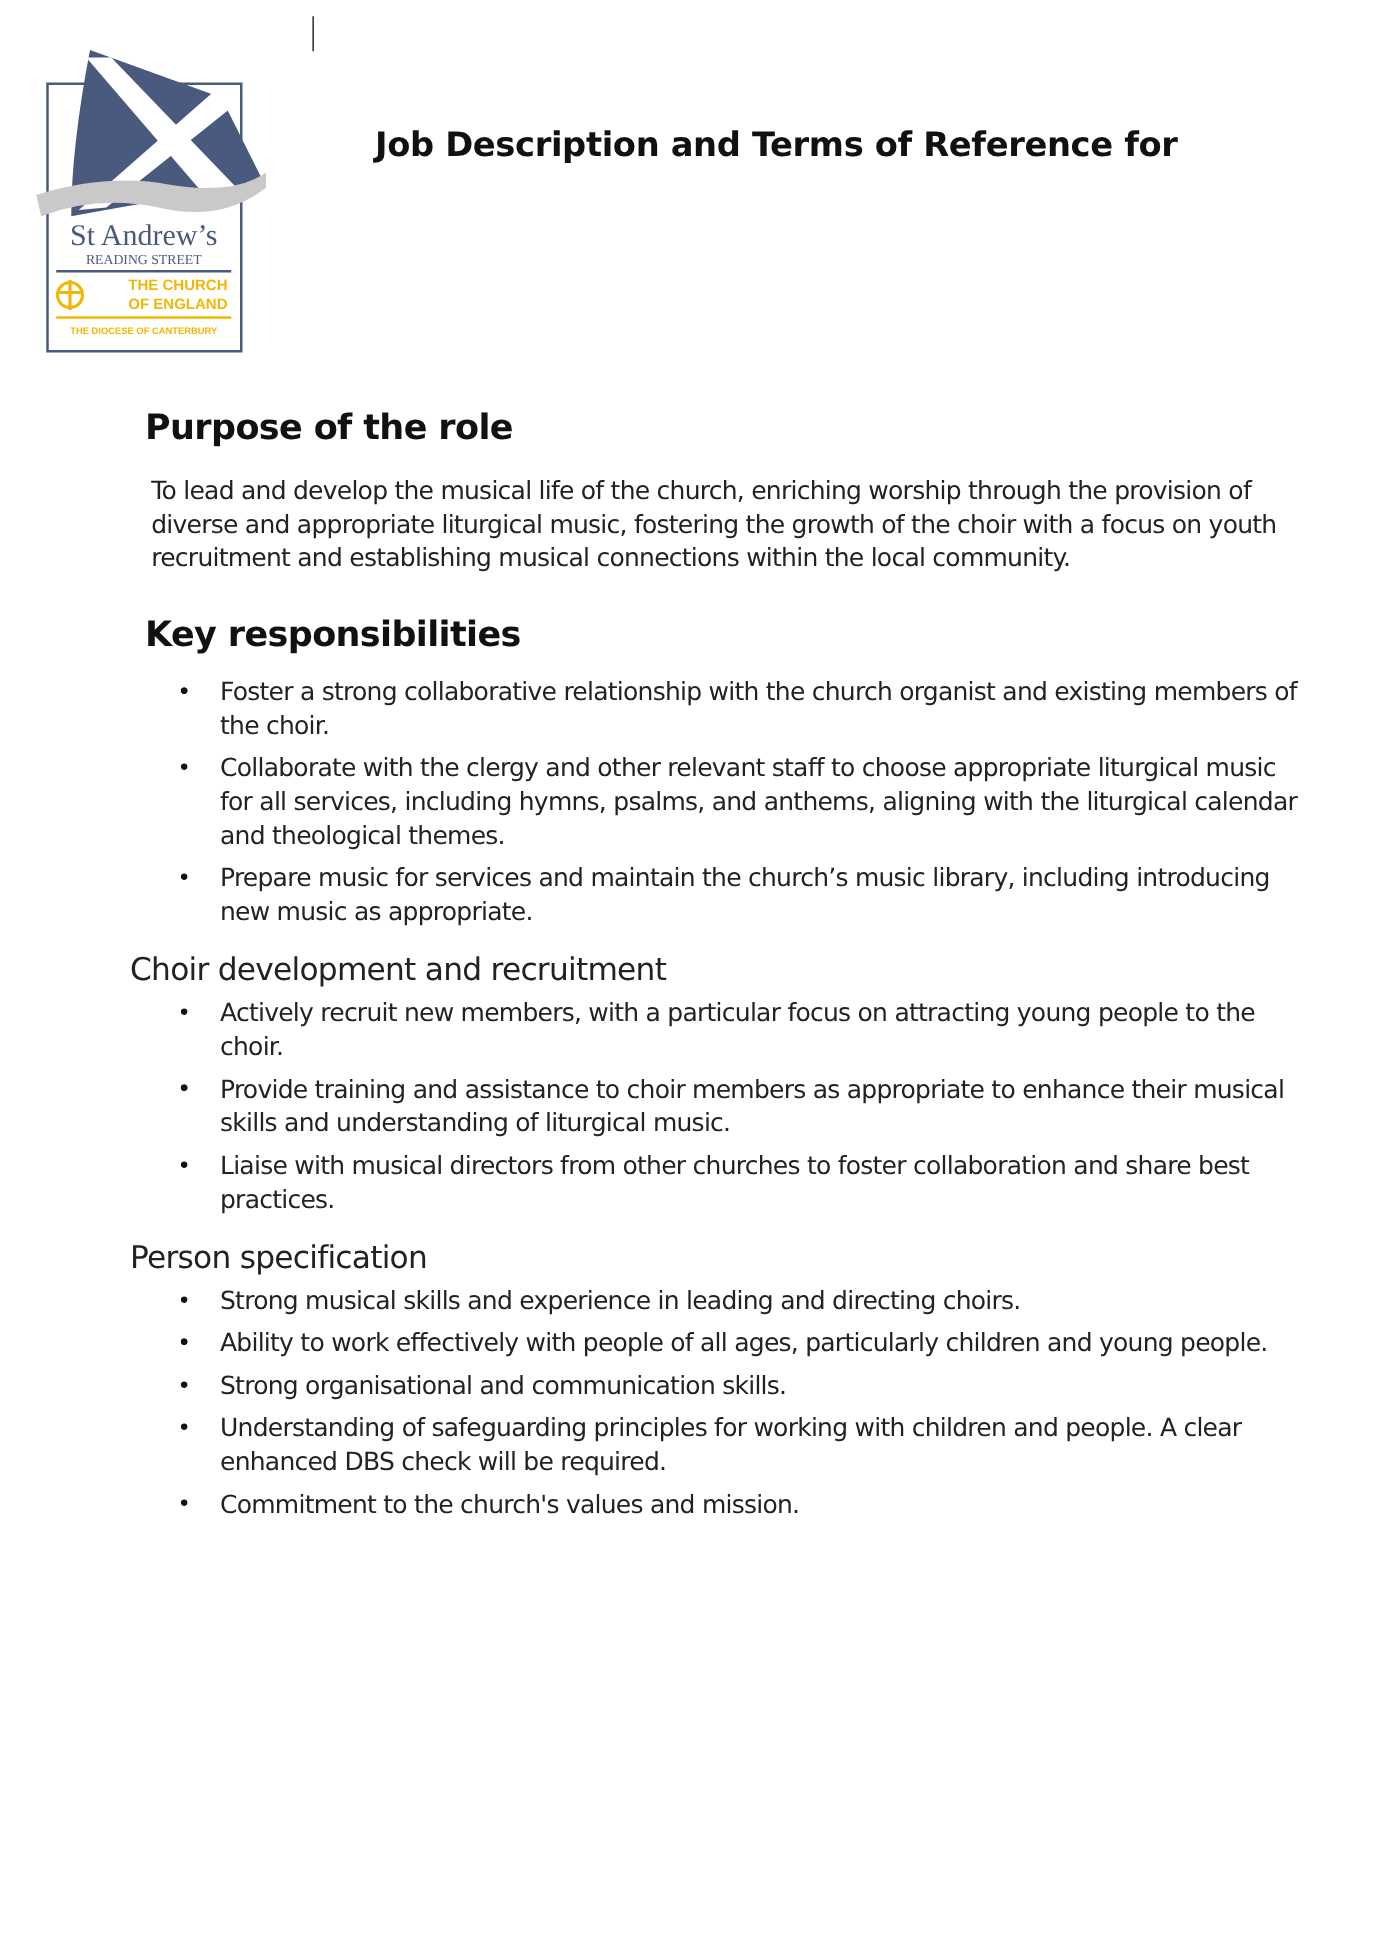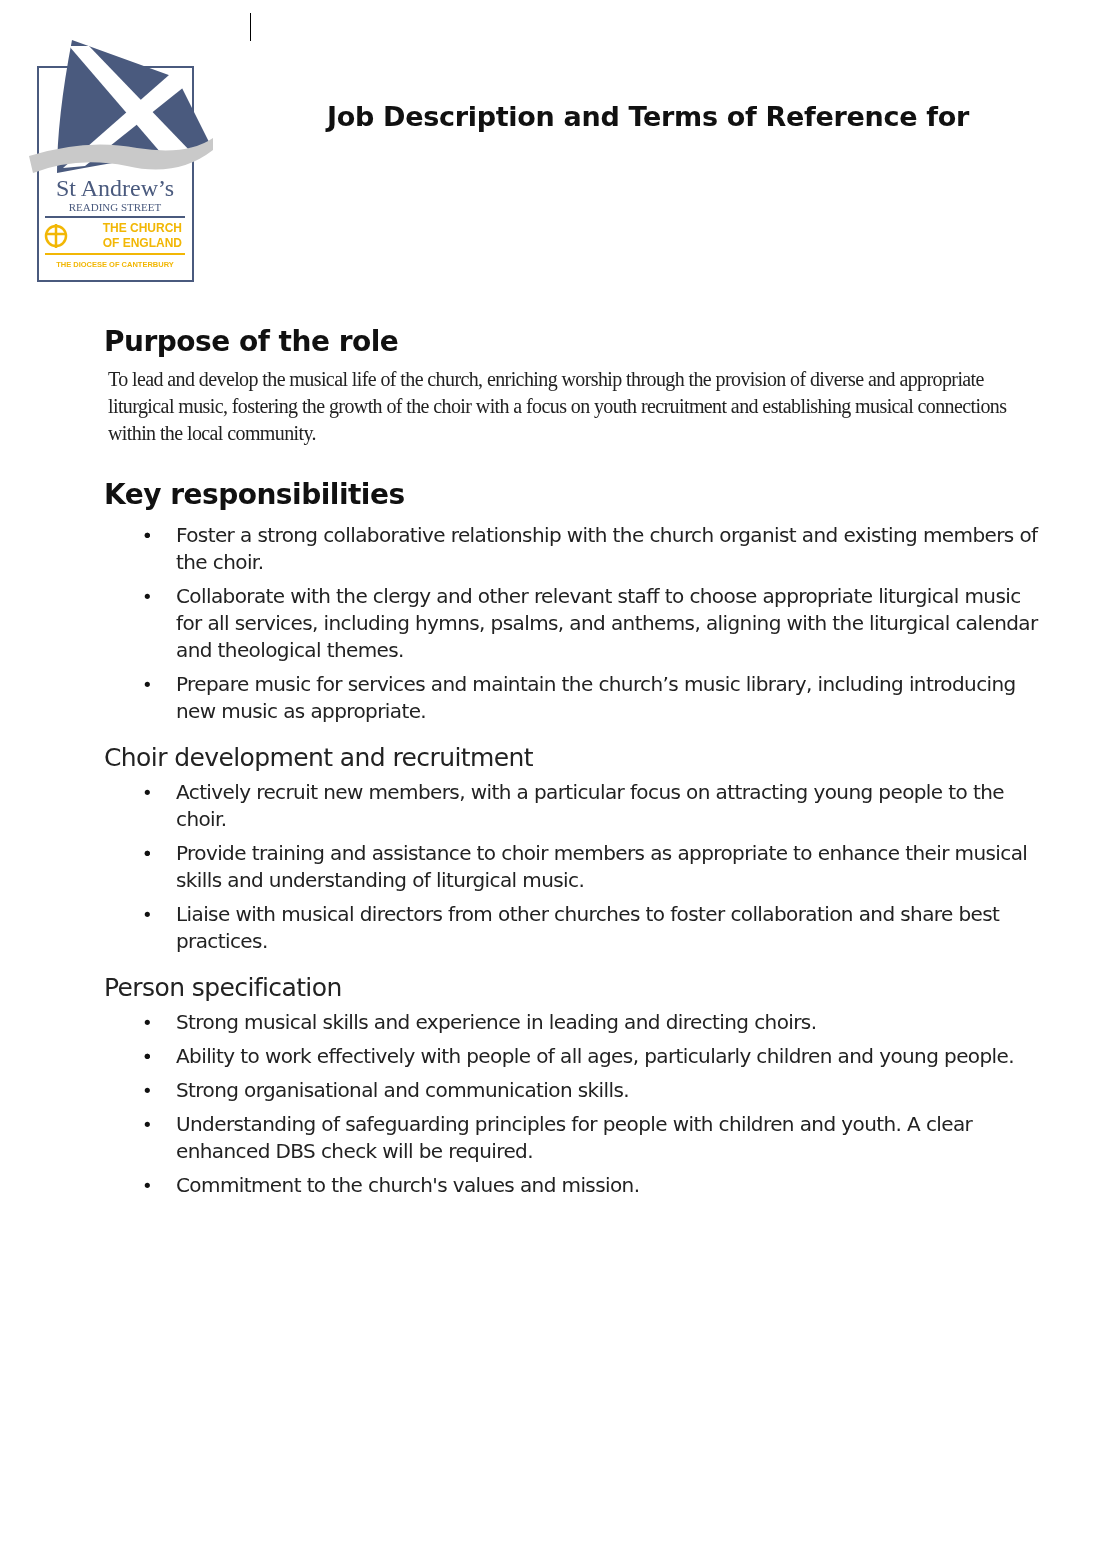--- a/index.html
+++ b/index.html
@@ -7,33 +7,33 @@
     width: 1110px; height: 1546px; position: relative; overflow: hidden;
     font-family: "DejaVu Sans", sans-serif; color: #111;
   }
   .cursor-line { position: absolute; left: 250px; top: 13px; width: 1px; height: 28px; background: #000; }
 
   .logo { position: absolute; left: 27px; top: 38px; width: 186px; height: 246px; }
   .logo svg { display: block; }
 
   .title {
     position: absolute; left: 300px; top: 98px; width: 696px;
-    text-align: center; font-weight: bold; font-size: 27px; line-height: 38px;
+    text-align: left; font-weight: bold; font-size: 27px; line-height: 38px;
     letter-spacing: -0.3px; color: #111;
   }
 
   .content { position: absolute; left: 104px; top: 322px; width: 940px; }
 
   h2.section {
-    margin: 0; font-size: 28px; font-weight: bold; line-height: 40px;
+    margin: 12px; font-size: 28px; font-weight: bold; line-height: 40px;
     letter-spacing: -0.5px; color: #111;
   }
   p.body {
-    margin: 4px; font-size: 20px; line-height: 27px; font-weight: normal;
-    letter-spacing: -0.6px; color: #222; font-family: Liberation Serif, serif;
+    margin: 17px; font-size: 20px; line-height: 27px; font-weight: normal;
+    letter-spacing: -0.6px; color: #222;
   }
   h3.sub {
     margin: 0; font-size: 25px; line-height: 34px; font-weight: normal;
     letter-spacing: -0.6px; color: #222;
   }
   ul.bullets { margin: 0; padding: 0; list-style: none; }
   ul.bullets li {
     position: relative; padding-left: 72px; font-size: 20px; line-height: 27px;
     letter-spacing: -0.6px; color: #222; margin-bottom: 7px;
   }
@@ -105,16 +105,16 @@
     <li><span class="bul">•</span><span>Provide training and assistance to choir members as appropriate to enhance their musical skills and understanding of liturgical music.</span></li>
     <li><span class="bul">•</span><span>Liaise with musical directors from other churches to foster collaboration and share best practices.</span></li>
   </ul>
 
   <h3 class="sub" id="person-h">Person specification</h3>
   <ul class="bullets" id="person-list">
     <li><span class="bul">•</span><span>Strong musical skills and experience in leading and directing choirs.</span></li>
     <li><span class="bul">•</span></li>
     <li><span class="bul">•</span><span>Ability to work effectively with people of all ages, particularly children and young people.</span></li>
     <li><span class="bul">•</span><span>Strong organisational and communication skills.</span></li>
-    <li><span class="bul">•</span><span>Understanding of safeguarding principles for people with children and youth. A clear enhanced DBS check will be required.</span></li>
+    <li><span class="bul">•</span><span>Understanding of safeguarding principles for working with children and people. A clear enhanced DBS check will be required.</span></li>
     <li><span class="bul">•</span><span>Commitment to the church's values and mission.</span></li>
   </ul>
 </div>
 
 </body></html>

